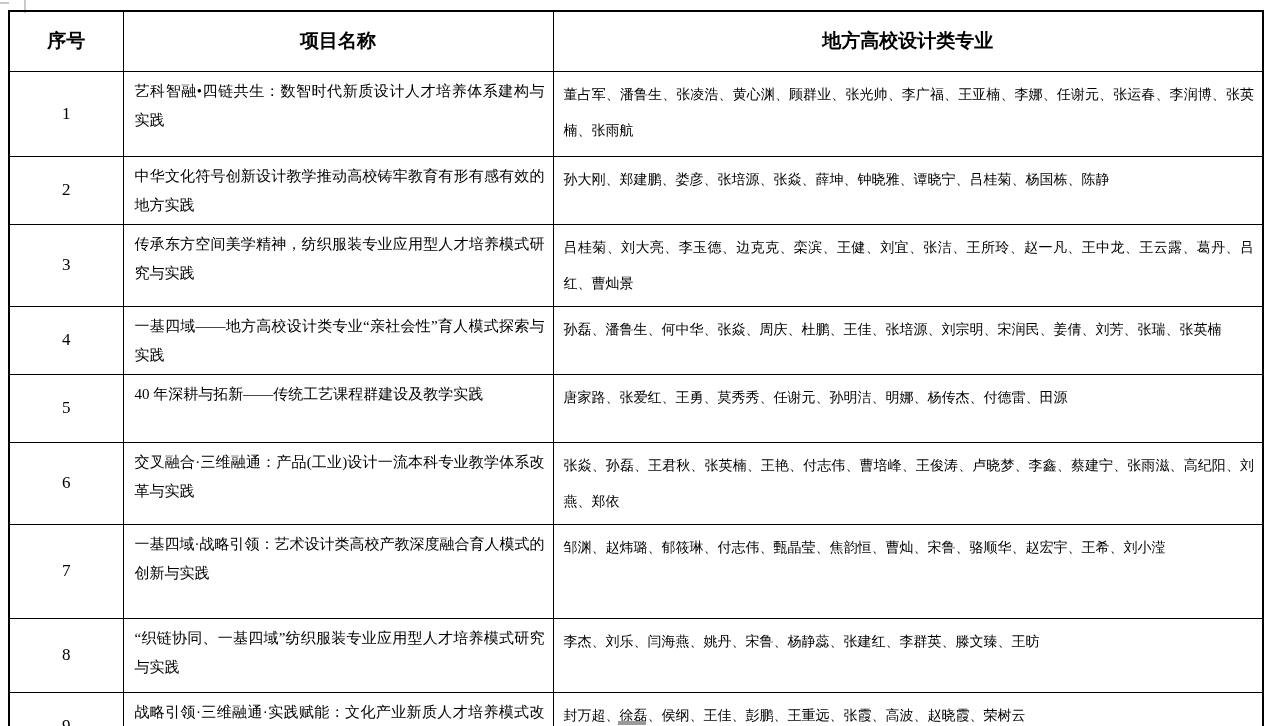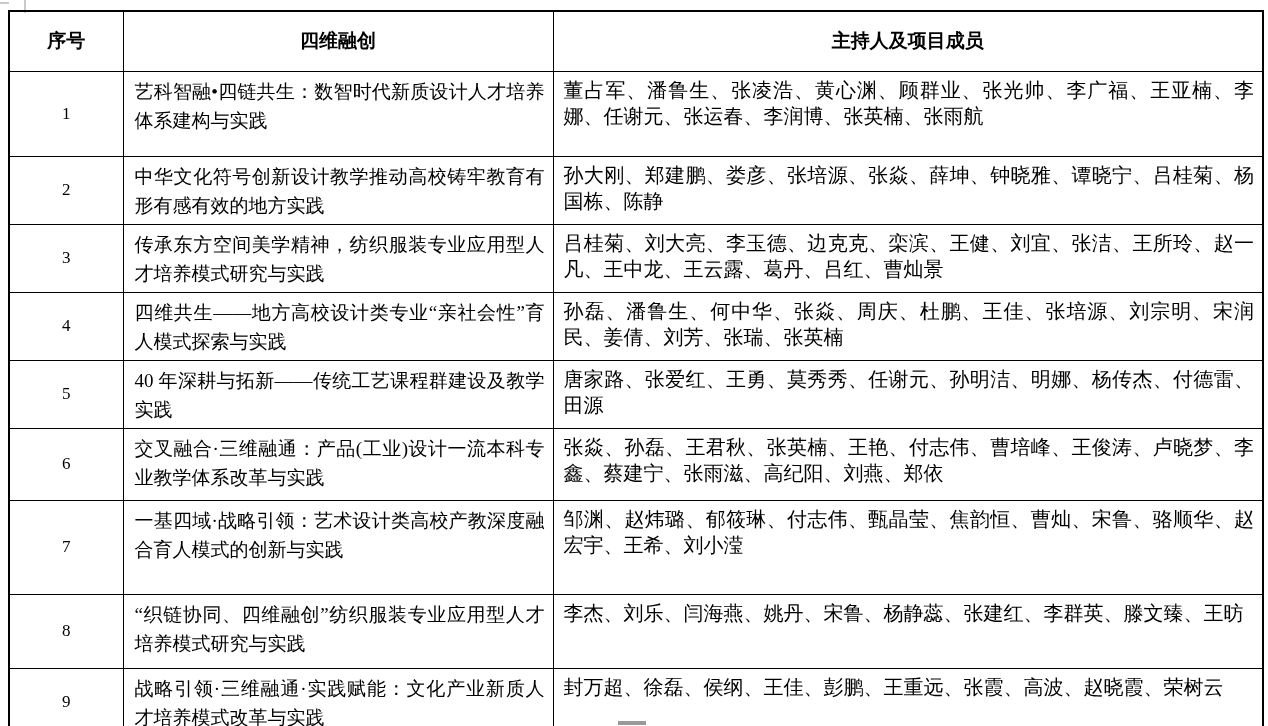--- a/index.html
+++ b/index.html
@@ -58,29 +58,29 @@
   tr.r-6 { height: 72px; }
   tr.r-7 { height: 94px; }
   tr.r-8 { height: 74px; }
   tr.r-9 { height: 66px; }
   td.c-no {
     font-size: 17px;
     text-align: center;
     vertical-align: middle;
   }
   td.c-proj {
-    font-size: 19px;
+    font-size: 15px;
     line-height: 29px;
     text-align: justify;
     vertical-align: top;
     padding: 5px 8px 4px 11px;
   }
   td.c-mem {
-    font-size: 20px;
-    line-height: 26px;
+    font-size: 14px;
+    line-height: 36px;
     text-align: justify;
     vertical-align: top;
     padding: 5px 8px 4px 10px;
   }
 </style>
 </head>
 <body>
 
 <div class="canvas">
   <div class="ruler-mark-h"></div>
@@ -88,63 +88,63 @@
 
   <table class="projects">
     <colgroup>
       <col class="col-no">
       <col class="col-proj">
       <col class="col-mem">
     </colgroup>
     <thead>
       <tr class="r-h">
         <th>序号</th>
-        <th>四维融创</th>
-        <th>主持人及项目成员</th>
+        <th>项目名称</th>
+        <th>地方高校设计类专业</th>
       </tr>
     </thead>
     <tbody>
       <tr class="r-1">
         <td class="c-no">1</td>
         <td class="c-proj">艺科智融•四链共生：数智时代新质设计人才培养体系建构与实践</td>
         <td class="c-mem">董占军、潘鲁生、张凌浩、黄心渊、顾群业、张光帅、李广福、王亚楠、李娜、任谢元、张运春、李润博、张英楠、张雨航</td>
       </tr>
       <tr class="r-2">
         <td class="c-no">2</td>
         <td class="c-proj">中华文化符号创新设计教学推动高校铸牢教育有形有感有效的地方实践</td>
         <td class="c-mem">孙大刚、郑建鹏、娄彦、张培源、张焱、薛坤、钟晓雅、谭晓宁、吕桂菊、杨国栋、陈静</td>
       </tr>
       <tr class="r-3">
         <td class="c-no">3</td>
         <td class="c-proj">传承东方空间美学精神，纺织服装专业应用型人才培养模式研究与实践</td>
         <td class="c-mem">吕桂菊、刘大亮、李玉德、边克克、栾滨、王健、刘宜、张洁、王所玲、赵一凡、王中龙、王云露、葛丹、吕红、曹灿景</td>
       </tr>
       <tr class="r-4">
         <td class="c-no">4</td>
-        <td class="c-proj">四维共生——地方高校设计类专业“亲社会性”育人模式探索与实践</td>
+        <td class="c-proj">一基四域——地方高校设计类专业“亲社会性”育人模式探索与实践</td>
         <td class="c-mem">孙磊、潘鲁生、何中华、张焱、周庆、杜鹏、王佳、张培源、刘宗明、宋润民、姜倩、刘芳、张瑞、张英楠</td>
       </tr>
       <tr class="r-5">
         <td class="c-no">5</td>
         <td class="c-proj">40 年深耕与拓新——传统工艺课程群建设及教学实践</td>
         <td class="c-mem">唐家路、张爱红、王勇、莫秀秀、任谢元、孙明洁、明娜、杨传杰、付德雷、田源</td>
       </tr>
       <tr class="r-6">
         <td class="c-no">6</td>
         <td class="c-proj">交叉融合·三维融通：产品(工业)设计一流本科专业教学体系改革与实践</td>
         <td class="c-mem">张焱、孙磊、王君秋、张英楠、王艳、付志伟、曹培峰、王俊涛、卢晓梦、李鑫、蔡建宁、张雨滋、高纪阳、刘燕、郑依</td>
       </tr>
       <tr class="r-7">
         <td class="c-no">7</td>
         <td class="c-proj">一基四域·战略引领：艺术设计类高校产教深度融合育人模式的创新与实践</td>
         <td class="c-mem">邹渊、赵炜璐、郁筱琳、付志伟、甄晶莹、焦韵恒、曹灿、宋鲁、骆顺华、赵宏宇、王希、刘小滢</td>
       </tr>
       <tr class="r-8">
         <td class="c-no">8</td>
-        <td class="c-proj">“织链协同、四维融创”纺织服装专业应用型人才培养模式研究与实践</td>
+        <td class="c-proj">“织链协同、一基四域”纺织服装专业应用型人才培养模式研究与实践</td>
         <td class="c-mem">李杰、刘乐、闫海燕、姚丹、宋鲁、杨静蕊、张建红、李群英、滕文臻、王昉</td>
       </tr>
       <tr class="r-9">
         <td class="c-no">9</td>
         <td class="c-proj">战略引领·三维融通·实践赋能：文化产业新质人才培养模式改革与实践</td>
         <td class="c-mem">封万超、徐磊、侯纲、王佳、彭鹏、王重远、张霞、高波、赵晓霞、荣树云</td>
       </tr>
     </tbody>
   </table>
 

